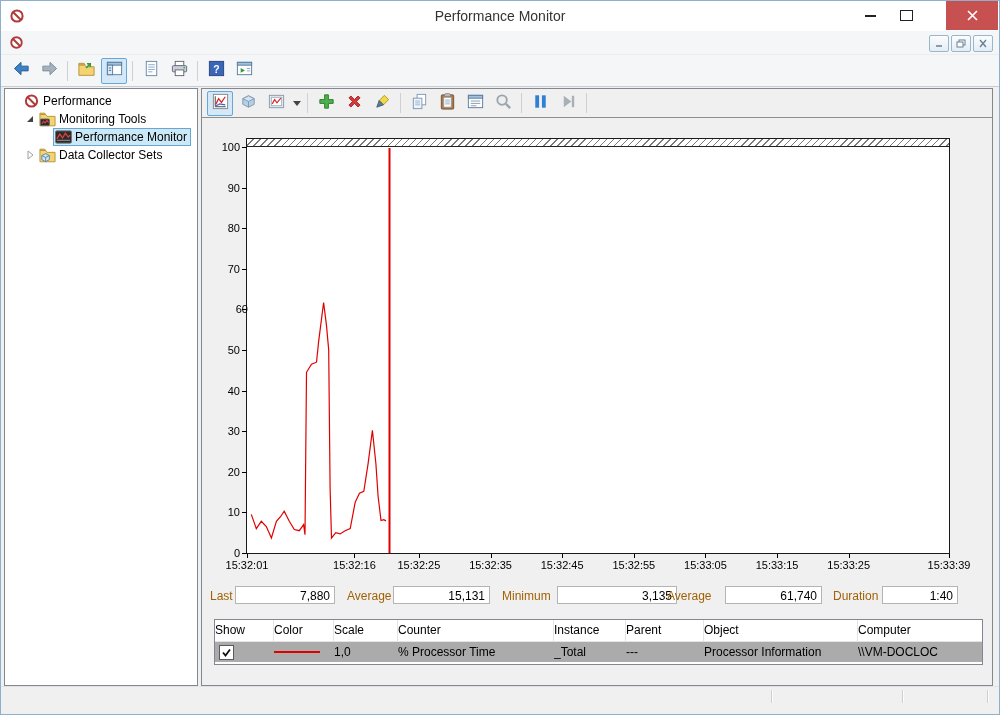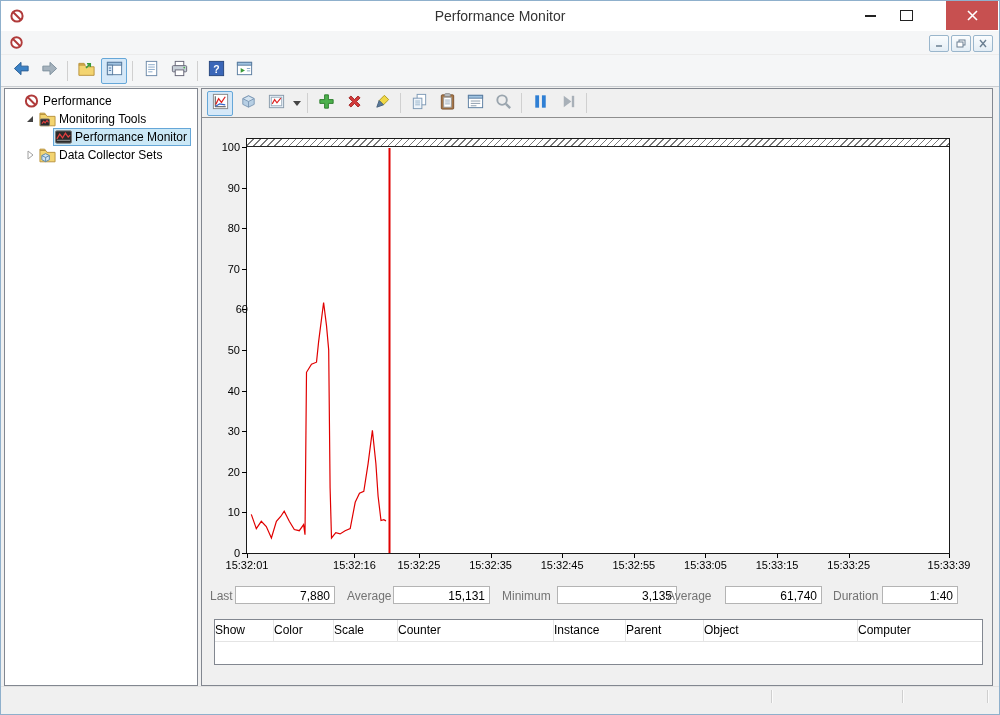--- a/index.html
+++ b/index.html
@@ -57,21 +57,21 @@
   
   .plot{position:absolute;left:44px;top:49px;width:702px;height:414px;background:#fff;
     border:1px solid #1a1a1a;}
   .hatch{position:absolute;left:0;top:0;right:0;height:7px;border-bottom:1px solid #222;
     background:repeating-linear-gradient(135deg,#ffffff 0 4px,#7a7a7a 4px 5px);}
   .ylab{position:absolute;width:38px;text-align:right;font-size:11px;height:16px;line-height:16px;color:#000;}
   .ytick{position:absolute;width:5px;height:1px;background:#000;}
   .xtick{position:absolute;width:1px;height:4px;background:#000;}
   .xlab{position:absolute;width:80px;text-align:center;font-size:11px;color:#000;}
   
-  .stat-lab{position:absolute;top:498px;font-size:12px;color:#737373;height:18px;line-height:18px;}
+  .stat-lab{position:absolute;top:498px;font-size:12px;color:#a16207;height:18px;line-height:18px;}
   .stat-box{position:absolute;top:497px;height:18px;line-height:18px;background:#fff;
     border:1px solid #b4b4b4;font-size:12px;text-align:right;padding-right:4px;box-sizing:border-box;color:#000;}
   
   .legend{position:absolute;left:12px;top:530px;width:769px;height:46px;background:#fff;
     border:1px solid #828790;box-sizing:border-box;}
   .lg-row{display:grid;grid-template-columns:59px 60px 64px 156px 72px 78px 154px 1fr;}
   .lg-head .lg-cell{height:21px;line-height:21px;border-right:1px solid #e4e4e4;border-bottom:1px solid #e4e4e4;}
   .lg-head .lg-cell:last-child{border-right:none;}
   .lg-cell{font-size:12px;padding-left:0;white-space:nowrap;overflow:hidden;color:#000;}
   .lg-data{background:#ababab;}
@@ -407,20 +407,38 @@
         <div class="lg-row lg-head">
           <div class="lg-cell">Show</div>
           <div class="lg-cell">Color</div>
           <div class="lg-cell">Scale</div>
           <div class="lg-cell">Counter</div>
           <div class="lg-cell">Instance</div>
           <div class="lg-cell">Parent</div>
           <div class="lg-cell">Object</div>
           <div class="lg-cell">Computer</div>
         </div>
+        <div class="lg-row lg-data" style="background: rgb(171, 171, 171);">
+          <div class="lg-cell" style="padding-left:2px">
+            <div class="cbx">
+              <svg viewBox="0 0 11 11" style="visibility: visible;">
+                  <path d="M2 5.5l2.5 3L9 2.5" fill="none" stroke="#111" stroke-width="1.8"></path>
+                </svg>
+            </div>
+          </div>
+          <div class="lg-cell">
+              <div class="swatch" style="border-top-color: rgb(224, 0, 0);"></div>
+            </div>
+          <div class="lg-cell">1,0</div>
+          <div class="lg-cell">% Processor Time</div>
+          <div class="lg-cell">_Total</div>
+          <div class="lg-cell">---</div>
+          <div class="lg-cell">Processor Information</div>
+          <div class="lg-cell">\\VM-DOCLOC</div>
+        </div>
       </div>
     </div>
   </div>
 
   <div class="statusbar">
     <span></span>
     <span class="sb-sep" style="left:770px"></span>
     <span class="sb-sep" style="left:901px"></span>
     <span class="sb-sep" style="left:986px"></span>
   </div>

